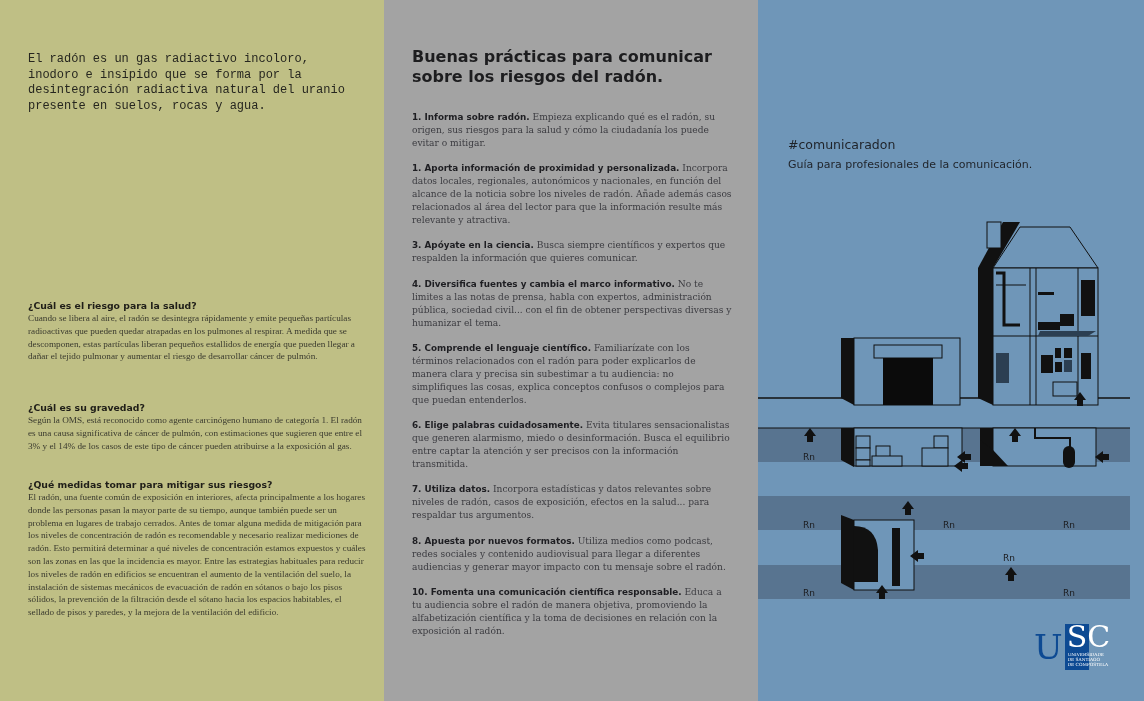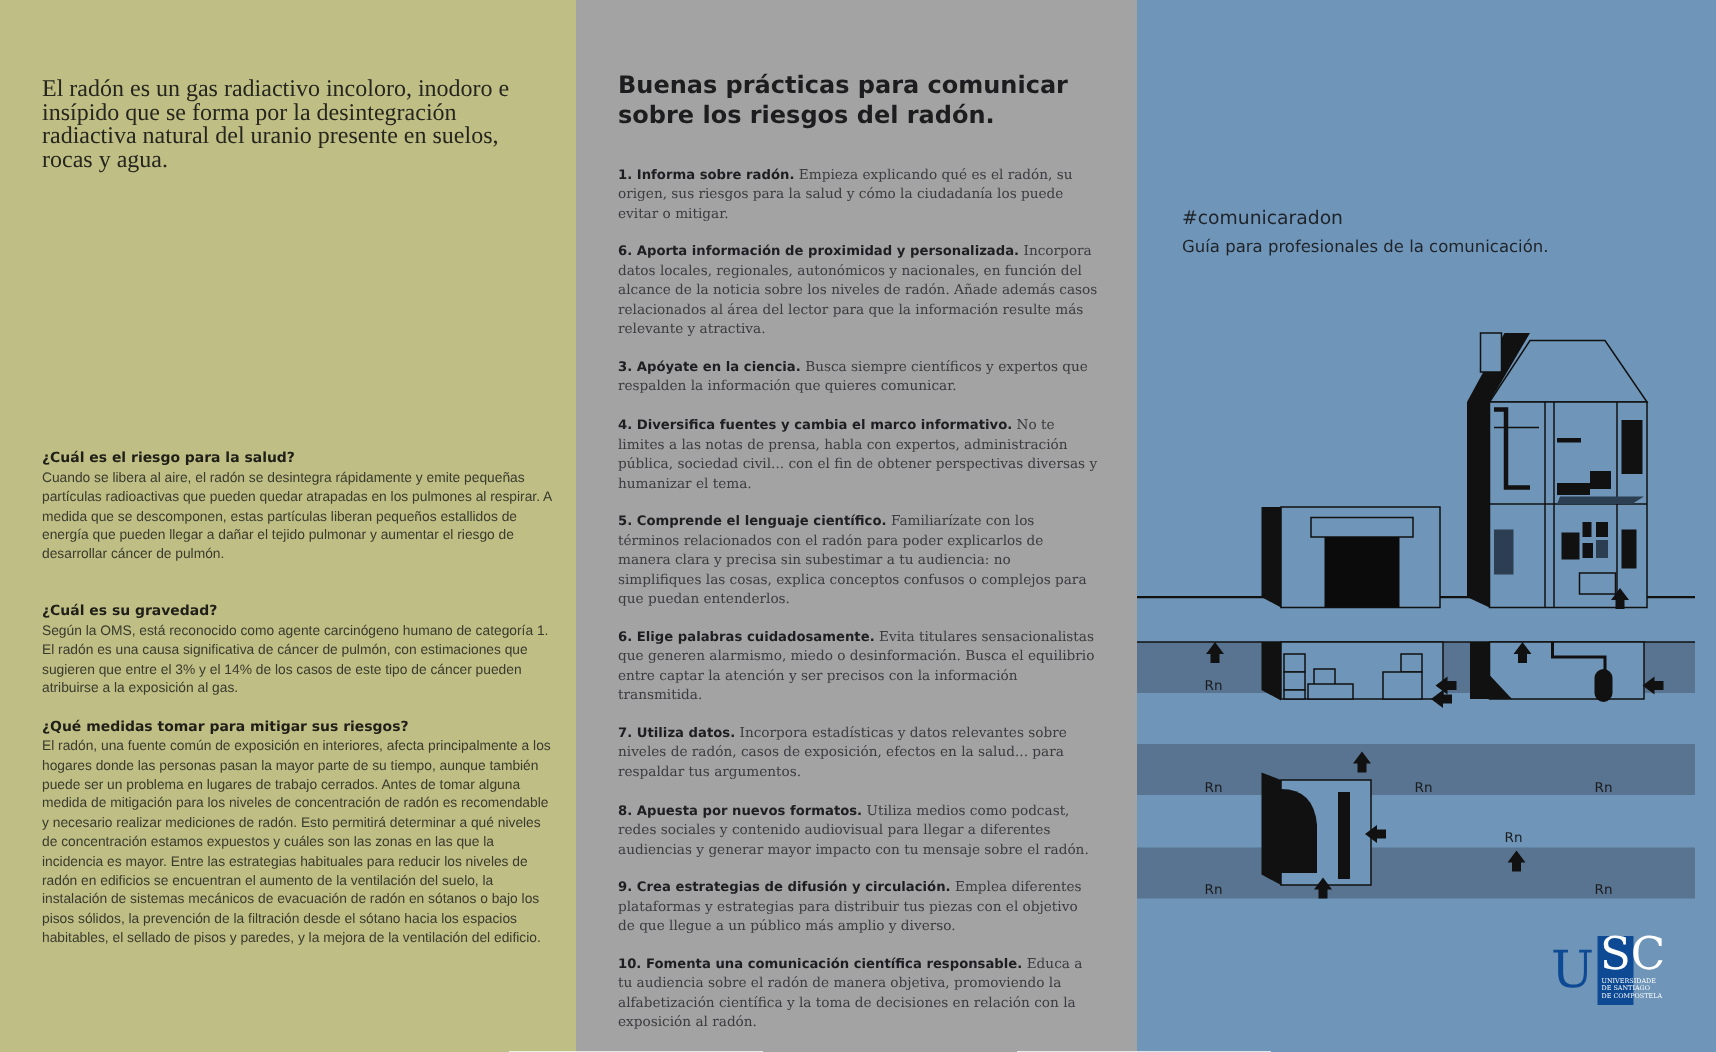--- a/index.html
+++ b/index.html
@@ -7,28 +7,28 @@
   body { position: relative; font-family: "DejaVu Sans", sans-serif; }
 
   .panel { position: absolute; top: 0; height: 701px; }
   .panel-left { left: 0; width: 384px; background: #bfbf85; }
   .panel-mid { left: 384px; width: 374px; background: #a3a3a3; }
   .panel-right { left: 758px; width: 386px; background: #6f96b8; }
 
   
   .intro {
     position: absolute; left: 28px; top: 52px; width: 330px;
-    font-family: Liberation Serif, serif; font-size: 16px; line-height: 15.6px; color: #26261f;
+    font-family: Liberation Mono, monospace; font-size: 12px; line-height: 15.6px; color: #26261f;
   }
   .qa { position: absolute; left: 28px; width: 340px; color: #2b2a22; }
   .qa h3 {
     font-family: "DejaVu Sans", sans-serif; font-size: 9.3px; font-weight: bold; line-height: 12px; color: #1f1e18;
   }
   .qa p {
-    font-family: Liberation Sans, sans-serif; font-size: 9.2px; line-height: 12.8px; color: #3a3a2e;
+    font-family: Liberation Serif, serif; font-size: 9.2px; line-height: 12.8px; color: #3a3a2e;
   }
   .qa1 { top: 300px; }
   .qa2 { top: 402px; }
   .qa3 { top: 479px; }
 
   
   .mid-title {
     position: absolute; left: 28px; top: 47px; width: 320px;
     font-family: "DejaVu Sans", sans-serif; font-weight: bold; font-size: 16px; line-height: 20px; color: #1d1d1f;
   }
@@ -69,28 +69,27 @@
   <div class="qa qa3">
     <h3>¿Qué medidas tomar para mitigar sus riesgos?</h3>
     <p>El radón, una fuente común de exposición en interiores, afecta principalmente a los hogares donde las personas pasan la mayor parte de su tiempo, aunque también puede ser un problema en lugares de trabajo cerrados. Antes de tomar alguna medida de mitigación para los niveles de concentración de radón es recomendable y necesario realizar mediciones de radón. Esto permitirá determinar a qué niveles de concentración estamos expuestos y cuáles son las zonas en las que la incidencia es mayor. Entre las estrategias habituales para reducir los niveles de radón en edificios se encuentran el aumento de la ventilación del suelo, la instalación de sistemas mecánicos de evacuación de radón en sótanos o bajo los pisos sólidos, la prevención de la filtración desde el sótano hacia los espacios habitables, el sellado de pisos y paredes, y la mejora de la ventilación del edificio.</p>
   </div>
 </section>
 
 <section class="panel panel-mid">
   <h2 class="mid-title">Buenas prácticas para comunicar sobre los riesgos del radón.</h2>
   <div class="tips">
     <p class="tip"><span class="tip-head">1. Informa sobre radón.</span> <span>Empieza explicando qué es el radón, su origen, sus riesgos para la salud y cómo la ciudadanía los puede evitar o mitigar.</span></p>
-    <p class="tip"><span class="tip-head">6. Aporta información de proximidad y personalizada.</span> <span>Incorpora datos locales, regionales, autonómicos y nacionales, en función del alcance de la noticia sobre los niveles de radón. Añade además casos relacionados al área del lector para que la información resulte más relevante y atractiva.</span></p>
+    <p class="tip"><span class="tip-head">1. Aporta información de proximidad y personalizada.</span> <span>Incorpora datos locales, regionales, autonómicos y nacionales, en función del alcance de la noticia sobre los niveles de radón. Añade además casos relacionados al área del lector para que la información resulte más relevante y atractiva.</span></p>
     <p class="tip"><span class="tip-head">3. Apóyate en la ciencia.</span> <span>Busca siempre científicos y expertos que respalden la información que quieres comunicar.</span></p>
     <p class="tip"><span class="tip-head">4. Diversifica fuentes y cambia el marco informativo.</span> <span>No te limites a las notas de prensa, habla con expertos, administración pública, sociedad civil... con el fin de obtener perspectivas diversas y humanizar el tema.</span></p>
     <p class="tip"><span class="tip-head">5. Comprende el lenguaje científico.</span> <span>Familiarízate con los términos relacionados con el radón para poder explicarlos de manera clara y precisa sin subestimar a tu audiencia: no simplifiques las cosas, explica conceptos confusos o complejos para que puedan entenderlos.</span></p>
     <p class="tip"><span class="tip-head">6. Elige palabras cuidadosamente.</span> <span>Evita titulares sensacionalistas que generen alarmismo, miedo o desinformación. Busca el equilibrio entre captar la atención y ser precisos con la información transmitida.</span></p>
     <p class="tip"><span class="tip-head">7. Utiliza datos.</span> <span>Incorpora estadísticas y datos relevantes sobre niveles de radón, casos de exposición, efectos en la salud... para respaldar tus argumentos.</span></p>
     <p class="tip"><span class="tip-head">8. Apuesta por nuevos formatos.</span> <span>Utiliza medios como podcast, redes sociales y contenido audiovisual para llegar a diferentes audiencias y generar mayor impacto con tu mensaje sobre el radón.</span></p>
-    <p class="tip"><span class="tip-head">9. Crea estrategias de difusión y circulación.</span> <span>Emplea diferentes plataformas y estrategias para distribuir tus piezas con el objetivo de que llegue a un público más amplio y diverso.</span></p>
     <p class="tip"><span class="tip-head">10. Fomenta una comunicación científica responsable.</span> <span>Educa a tu audiencia sobre el radón de manera objetiva, promoviendo la alfabetización científica y la toma de decisiones en relación con la exposición al radón.</span></p>
   </div>
 </section>
 
 <section class="panel panel-right">
   <div class="hashtag">#comunicaradon</div>
   <div class="subtitle">Guía para profesionales de la comunicación.</div>
 
   <div class="illustration">
     <svg width="386" height="400" viewBox="0 0 386 400" xmlns="http://www.w3.org/2000/svg">

